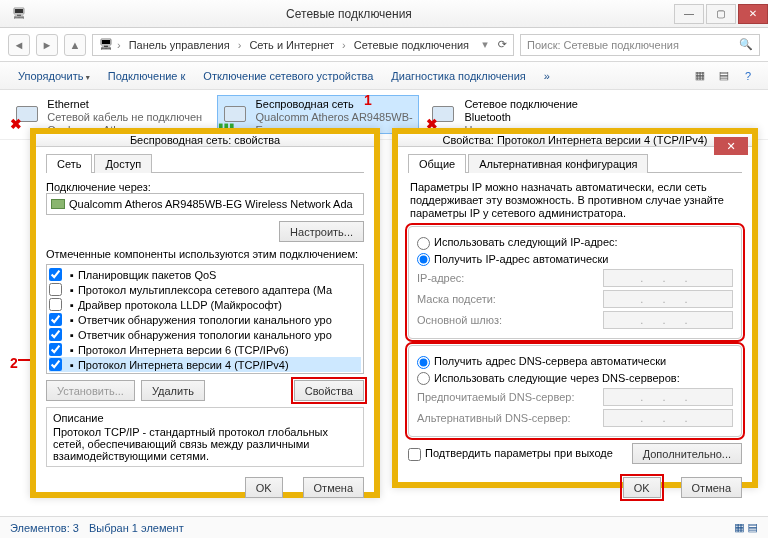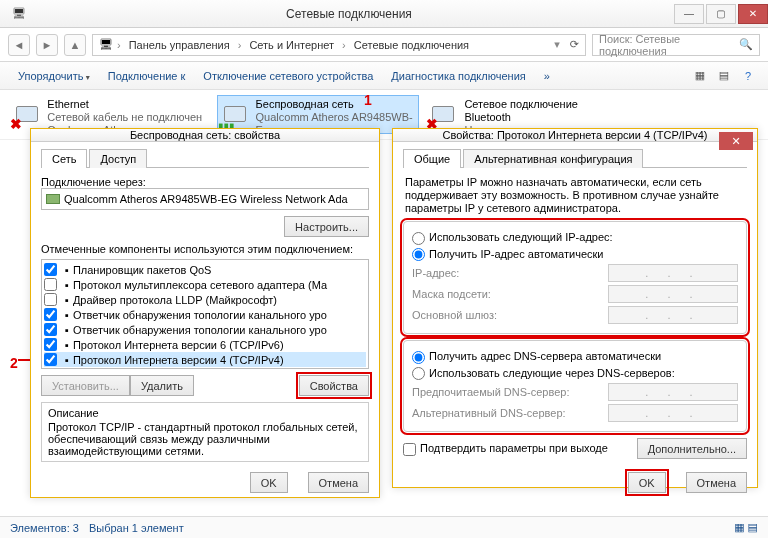--- a/index.html
+++ b/index.html
@@ -7,54 +7,54 @@
 .titlebar { height: 28px; background: linear-gradient(#fdfdfd,#f1f1f1); border-bottom: 1px solid #d0d0d0; display: flex; align-items: center; padding-left: 12px; color: #333; }
 .titlebar .title { flex: 1; text-align: center; font-size: 12px; }
 .titlebar .winbtns { display: flex; }
 .titlebar .winbtn { width: 30px; height: 20px; border: 1px solid #ccc; margin-left: 2px; background: #f5f5f5; display: flex; align-items: center; justify-content: center; font-size: 10px; color: #555; }
 .titlebar .winbtn.close { background: #c75050; color: #fff; border-color: #a63d3d; }
 .navbar { height: 34px; border-bottom: 1px solid #d8d8d8; display: flex; align-items: center; padding: 0 8px; gap: 6px; }
 .navarrow { width: 22px; height: 22px; border: 1px solid #ccc; border-radius: 3px; background: #fafafa; display: flex; align-items: center; justify-content: center; color: #777; }
 .breadcrumb { flex: 1; height: 22px; border: 1px solid #ccc; display: flex; align-items: center; padding: 0 6px; gap: 4px; background: #fff; }
 .breadcrumb .crumb { padding: 0 4px; color: #333; }
 .breadcrumb .sep { color: #888; }
-.searchbox { width: 168px; height: 22px; border: 1px solid #ccc; display: flex; align-items: center; padding: 0 6px; color: #888; background: #fff; }
+.searchbox { width: 240px; height: 22px; border: 1px solid #ccc; display: flex; align-items: center; padding: 0 6px; color: #888; background: #fff; }
 .toolbar { height: 28px; background: linear-gradient(#fdfdfd,#f3f3f3); border-bottom: 1px solid #e0e0e0; display: flex; align-items: center; padding: 0 10px; gap: 2px; }
 .toolbar .tbtn { padding: 3px 8px; color: #1a4e8a; cursor: default; }
 .toolbar .tbtn.arrow::after { content: " ▾"; font-size: 8px; color: #555; }
 .toolbar .spacer { flex: 1; }
 .toolbar .ticon { width: 20px; height: 18px; border: 1px solid transparent; display: flex; align-items: center; justify-content: center; margin-left: 2px; color: #555; }
 .connections { height: 50px; display: flex; padding: 6px 10px; gap: 8px; border-bottom: 1px solid #eee; }
 .conn { display: flex; align-items: flex-start; gap: 6px; width: 200px; padding: 2px; }
 .conn.sel { background: #cde8ff; outline: 1px solid #7abaf5; }
 .conn .cicon { width: 32px; height: 32px; display: flex; align-items: center; justify-content: center; position: relative; }
 .conn .cicon .mon { width: 22px; height: 16px; background: #d9e8f6; border: 1px solid #888; border-radius: 2px; }
 .conn .cicon .x { position: absolute; bottom: -2px; left: -2px; color: #d00; font-weight: bold; font-size: 14px; }
 .conn .ct { display: flex; flex-direction: column; line-height: 13px; }
 .conn .ct .n { color: #000; }
 .conn .ct .s { color: #666; }
 .annot { position: absolute; color: #d00; font-weight: bold; font-size: 14px; pointer-events: none; }
 .dialogs { position: absolute; top: 128px; left: 0; right: 0; bottom: 22px; display: flex; }
-.dlg { background: #fff; border: 1px solid #eab308; box-shadow: 0 0 8px rgba(0,0,0,.15); display: flex; flex-direction: column; position: absolute; }
+.dlg { background: #fff; border: 6px solid #eab308; box-shadow: 0 0 8px rgba(0,0,0,.15); display: flex; flex-direction: column; position: absolute; }
 .dlg .dtitle { height: 26px; display: flex; align-items: center; justify-content: center; background: linear-gradient(#fdfdfd,#efefef); border-bottom: 1px solid #ccc; position: relative; font-size: 12px; }
 .dlg .dtitle .dclose { position: absolute; right: 4px; top: 3px; width: 34px; height: 18px; background: #c75050; color: #fff; display: flex; align-items: center; justify-content: center; font-size: 11px; }
 .dlg .dbody { flex: 1; padding: 6px 10px 8px; display: flex; flex-direction: column; }
 .tabs { display: flex; border-bottom: 1px solid #bbb; }
 .tab { padding: 3px 10px; border: 1px solid #bbb; border-bottom: none; background: #f4f4f4; margin-right: 2px; position: relative; top: 1px; }
 .tab.active { background: #fff; }
 .adapterbox { height: 22px; border: 1px solid #bbb; display: flex; align-items: center; padding: 0 4px; gap: 4px; background: #fff; }
 .btn { height: 21px; padding: 0 10px; border: 1px solid #adadad; background: linear-gradient(#f5f5f5,#e8e8e8); color: #333; display: inline-flex; align-items: center; cursor: default; }
 .btn.dis { color: #999; }
 .btn.hl { outline: 2px solid #d00; outline-offset: 1px; }
 .listbox { border: 1px solid #bbb; height: 110px; overflow: hidden; background: #fff; margin-top: 4px; padding: 2px; }
 .li { display: flex; align-items: center; gap: 4px; height: 15px; white-space: nowrap; }
 .li input { margin: 0; }
 .li.sel { background: #cde8ff; }
 .desc { border: 1px solid #ccc; padding: 4px 6px; margin-top: 6px; font-size: 10px; line-height: 12px; }
-.btnrow { display: flex; margin-top: 6px; justify-content: center; }
+.btnrow { display: flex; gap: 6px; margin-top: 6px; justify-content: center; }
 .dlg2row { display: flex; align-items: center; gap: 6px; margin: 3px 0; }
 .dlg2row .rlbl { flex: 1; color: #888; }
 .ipfield { width: 130px; height: 18px; border: 1px solid #ccc; background: #f4f4f4; display: flex; align-items: center; justify-content: center; color: #aaa; letter-spacing: 8px; }
 .radiogrp { border: 1px solid #ccc; padding: 6px 8px; margin-top: 6px; }
 .radiogrp.hl { outline: 2px solid #d00; outline-offset: 1px; border-radius: 4px; }
 input[type=radio], input[type=checkbox] { margin-right: 4px; vertical-align: middle; }
 .dlgbtns { display: flex; justify-content: flex-end; gap: 20px; margin-top: 10px; }
 .statusbar { position: absolute; bottom: 0; left: 0; right: 0; height: 22px; border-top: 1px solid #ddd; display: flex; align-items: center; padding: 0 10px; gap: 10px; color: #1a4e8a; background: #fafafa; }
 .statusbar .sp { flex: 1; }
 .nic-icon { width: 14px; height: 10px; background: #8ab66f; border: 1px solid #5a8a45; display: inline-block; }

